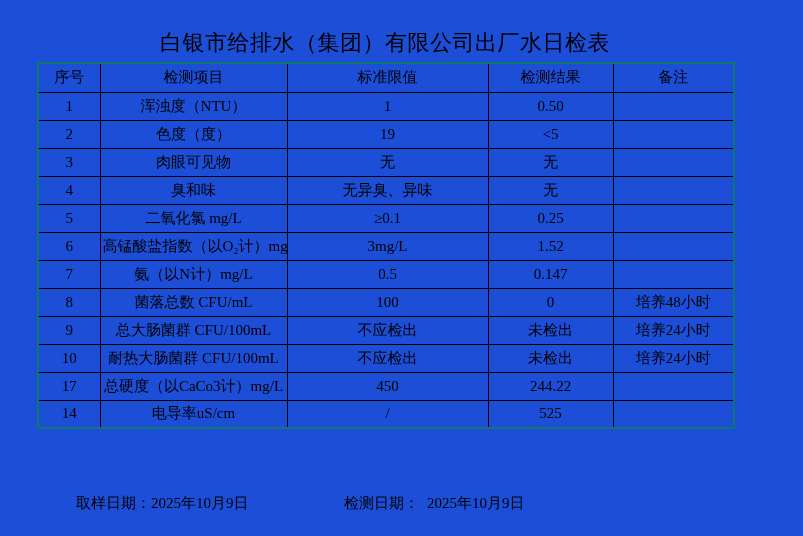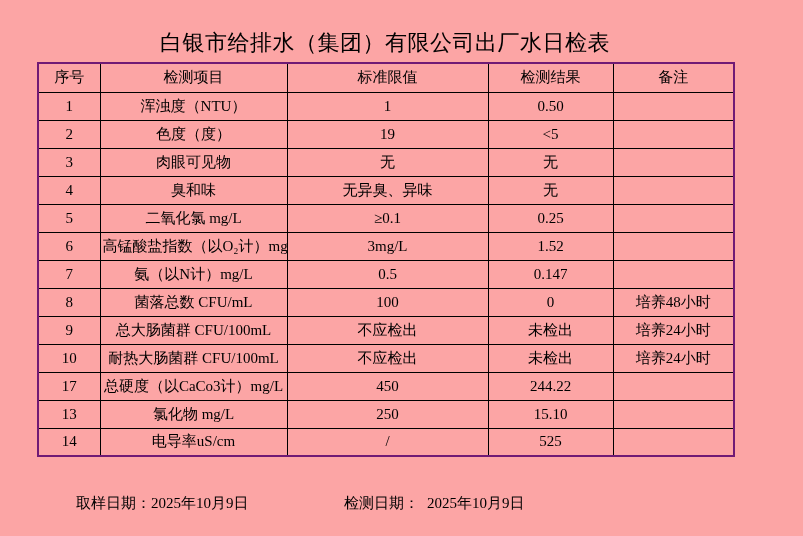--- a/index.html
+++ b/index.html
@@ -4,39 +4,39 @@
 <style>
   html, body { margin: 0; padding: 0; }
   body {
     width: 803px; height: 536px;
     background: #ffffff;
     font-family: "Liberation Serif", "DejaVu Serif", serif;
     color: #000000;
     position: relative;
     overflow: hidden;
   }
-  .page { position: absolute; inset: 0; background: #fca5a5; }
+  .page { position: absolute; inset: 0; background: #1d4ed8; }
 
   .doc-title {
     position: absolute;
     top: 28px; left: 37px; width: 696px;
     text-align: center;
     font-size: 22px;
     font-weight: normal;
     letter-spacing: 0.5px;
     white-space: nowrap;
   }
 
   table.report {
     position: absolute;
     left: 37px; top: 62px;
     border-collapse: collapse;
     table-layout: fixed;
     width: 696px;
-    border: 2px solid #701a75;
+    border: 2px solid #0f766e;
   }
   table.report th, table.report td {
     border: 1px solid #000000;
     text-align: center;
     vertical-align: middle;
     font-size: 15px;
     font-weight: normal;
     padding: 0 2px;
     overflow: hidden;
     white-space: nowrap;
@@ -152,27 +152,20 @@
         <td>培养24小时</td>
       </tr>
       <tr>
         <td>17</td>
         <td>总硬度（以CaCo3计）mg/L</td>
         <td>450</td>
         <td>244.22</td>
         <td></td>
       </tr>
       <tr>
-        <td>13</td>
-        <td>氯化物 mg/L</td>
-        <td>250</td>
-        <td>15.10</td>
-        <td></td>
-      </tr>
-      <tr>
         <td>14</td>
         <td>电导率uS/cm</td>
         <td>/</td>
         <td>525</td>
         <td></td>
       </tr>
     </tbody>
   </table>
 
   <div class="footer-row">

